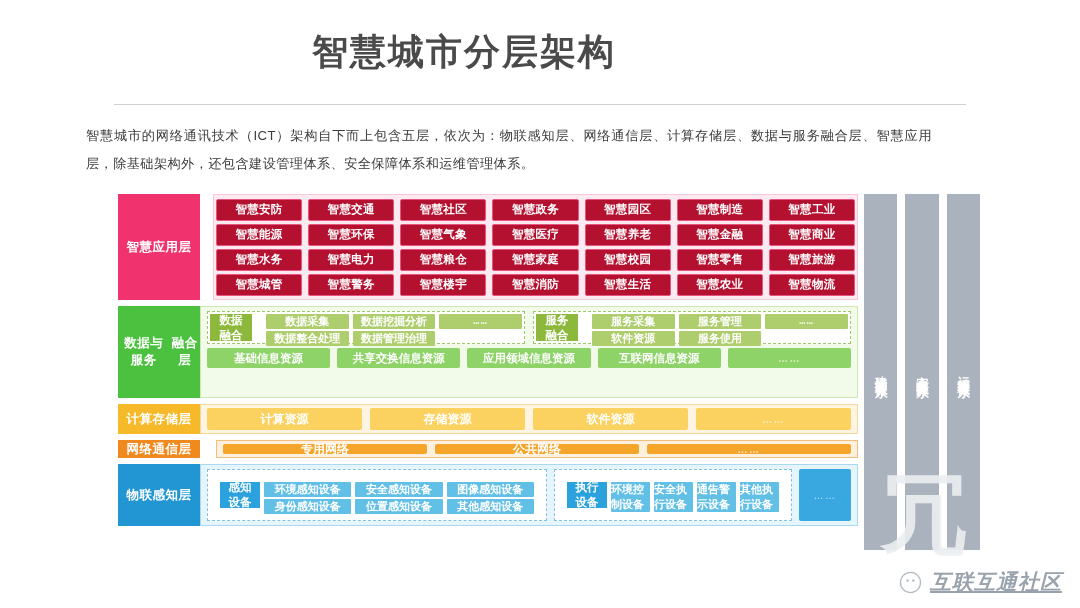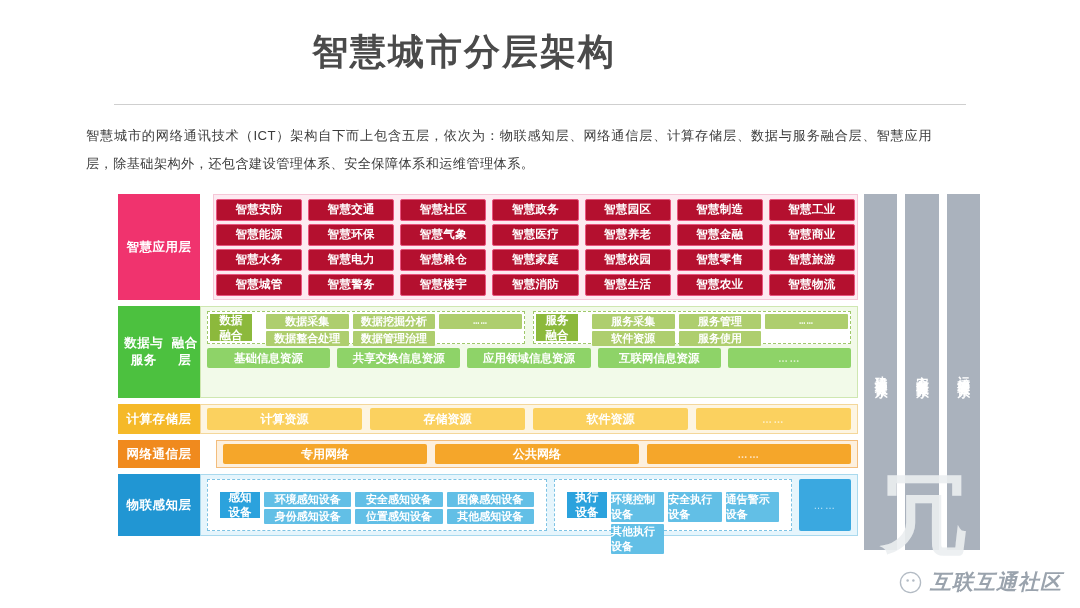--- a/index.html
+++ b/index.html
@@ -108,21 +108,21 @@
   }
   .flat-row { display: flex; width: 100%; gap: 8px; height: 100%; }
   .chip-compute {
     flex: 1 1 0; background: #fbd15f; color: #ffffff;
     font-size: 12px; font-weight: bold; border-radius: 2px;
     display: flex; align-items: center; justify-content: center;
   }
   .chip-compute .chip-dots { color: #fdeec1; }
 
   
-  .layer-net { height: 28px; gap: 16px; }
+  .layer-net { height: 18px; gap: 16px; }
   .layer-net .layer-label { background: #f08a1e; }
   .layer-net .layer-body {
     background: #fdf0de; border: 1px solid #f3bd7c; padding: 3px 6px;
   }
   .chip-net {
     flex: 1 1 0; background: #f5a62a; color: #ffffff;
     font-size: 12px; font-weight: bold; border-radius: 2px;
     display: flex; align-items: center; justify-content: center;
   }
   .chip-net .chip-dots { color: #fde2be; }
@@ -141,21 +141,21 @@
   .iot-group.g-act { flex: 0 0 238px; }
   .iot-tag {
     flex: 0 0 40px; background: #2ba2dd; color: #fff;
     font-size: 11.5px; font-weight: bold; line-height: 15px; text-align: center;
     display: flex; align-items: center; justify-content: center;
   }
   .iot-grid {
     flex: 1 1 auto; display: grid; grid-auto-rows: 1fr; gap: 2px 4px; margin-left: 4px;
   }
   .iot-grid.c3 { grid-template-columns: repeat(3, 1fr); }
-  .iot-grid.c2 { grid-template-columns: repeat(3, 1fr); }
+  .iot-grid.c2 { grid-template-columns: repeat(4, 1fr); }
   .chip-iot {
     background: #62bfe6; color: #ffffff; border-radius: 1px;
     font-size: 11px; font-weight: bold;
     display: flex; align-items: center; justify-content: center;
   }
   .iot-tail {
     flex: 1 1 auto; background: #3aa8e0; border-radius: 2px;
     display: flex; align-items: center; justify-content: center;
     height: 100%;
   }
@@ -179,20 +179,21 @@
   .wm-big {
     position: absolute; left: 880px; top: 470px;
     font-size: 88px; color: #eceff1; font-weight: bold;
     opacity: .9; pointer-events: none; line-height: 1;
   }
   .wm-brand {
     position: absolute; right: 18px; bottom: 12px;
     display: flex; align-items: center; gap: 8px;
     color: #9aa3ad; font-size: 21px; font-weight: bold; font-style: italic;
     letter-spacing: 1px;
+    text-decoration: underline;
   }
   .wm-icon { width: 23px; height: 23px; display: block; }
 </style>
 </head>
 <body>
 
 <div class="page">
 
   <div class="title">智慧城市分层架构</div>
   <div class="title-rule"></div>

